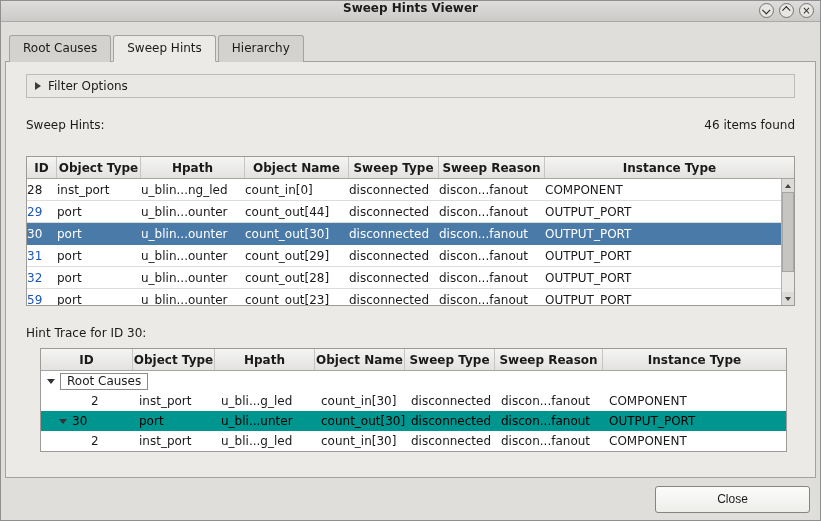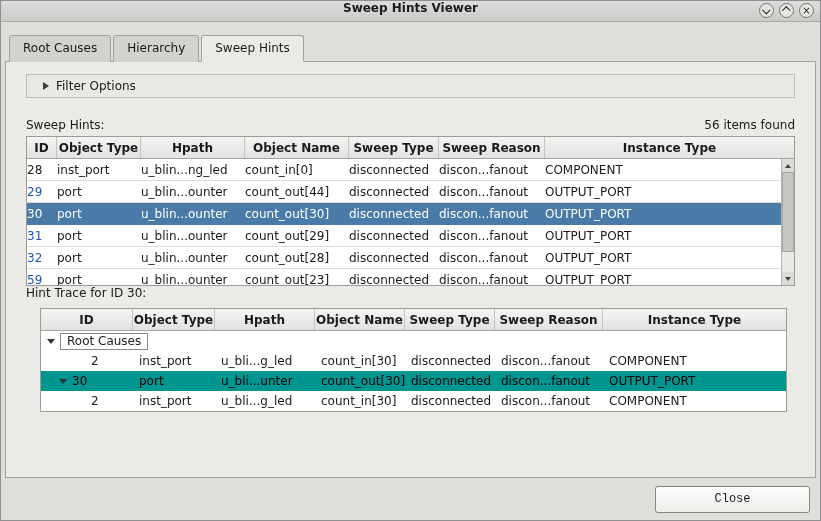--- a/index.html
+++ b/index.html
@@ -18,24 +18,24 @@
   .chev.up { transform:rotate(135deg) translateY(1px); }
 
   
   .tabs { display:flex; padding:13px 0 0 8px; gap:2px; position:relative; z-index:2; margin-bottom:-1px; }
   .tab { padding:5px 13px 5px; border:1px solid #a3a29f; border-bottom:none; background:#d4d2cf; border-radius:3px 3px 0 0; position:relative; cursor:default; }
   .tab.active { background:#eceae7; border-bottom:1px solid #eceae7; padding-bottom:6px; z-index:3; }
 
   
   .frame { margin:0 4px; border:1px solid #a3a29f; background:#eceae7; height:417px; flex:0 0 417px; padding:12px 20px 0 20px; position:relative; z-index:1; }
 
-  .filter-bar { height:24px; border:1px solid #bdbcb9; background:#e9e8e5; display:flex; align-items:center; padding-left:16px; gap:7px; }
+  .filter-bar { height:24px; border:1px solid #bdbcb9; background:#e9e8e5; display:flex; align-items:center; padding-left:8px; gap:7px; }
   .tri-right { width:0; height:0; border-top:4px solid transparent; border-bottom:4px solid transparent; border-left:6px solid #3c3c3c; display:inline-block; }
 
-  .list-header-row { margin-top:20px; margin-bottom:4px; display:flex; justify-content:space-between; align-items:flex-start; }
+  .list-header-row { margin-top:20px; margin-bottom:24px; display:flex; justify-content:space-between; align-items:flex-start; }
 
   
   .table1-wrap { position:relative; height:150px; overflow:hidden; border:1px solid #9c9b98; background:#fff; }
   .t1 { display:grid; grid-template-columns:30px 84px 104px 104px 90px 106px 1fr; align-items:center; }
   .t1.hdr { height:22px; background:linear-gradient(#f4f4f2,#e3e2e0); border-bottom:1px solid #a6a5a2; font-weight:bold; }
   .t1.hdr > div { height:100%; display:flex; align-items:center; justify-content:center; border-right:1px solid #c6c5c2; white-space:nowrap; overflow:hidden; }
   .t1.hdr > div:last-child { border-right:none; }
   .t1.row { height:22px; border-bottom:1px solid #dddcda; background:#fff; margin-right:13px; }
   .t1.row > div { white-space:nowrap; overflow:hidden; }
   .id-link { color:var(--id-link-blue,#1a56b8); }
@@ -43,40 +43,40 @@
   .t1.row.sel .id-link { color:#fff; }
 
   
   .vscroll { position:absolute; top:22px; right:0; bottom:0; width:13px; background:#e9e8e5; border-left:1px solid #b4b3b0; display:flex; flex-direction:column; }
   .sb-btn { height:13px; flex:0 0 13px; background:#dcdbd8; display:flex; align-items:center; justify-content:center; }
   .sb-track { flex:1; position:relative; }
   .sb-thumb { position:absolute; top:0; left:0; right:0; height:80%; background:#c6c5c2; border:1px solid #a6a5a2; }
   .tri-up-sm { width:0; height:0; border-left:3px solid transparent; border-right:3px solid transparent; border-bottom:4px solid #444; }
   .tri-down-sm { width:0; height:0; border-left:3px solid transparent; border-right:3px solid transparent; border-top:4px solid #444; }
 
-  .trace-label { margin-bottom:8px; }
+  .trace-label { margin-top:20px; margin-bottom:8px; }
 
   
   .table2 { margin-left:14px; margin-right:8px; border:1px solid #9c9b98; background:#fff; overflow:hidden; }
   .t2 { display:grid; grid-template-columns:92px 82px 100px 90px 90px 108px 1fr; align-items:center; }
   .t2.hdr { height:22px; background:linear-gradient(#f4f4f2,#e3e2e0); border-bottom:1px solid #a6a5a2; font-weight:bold; }
   .t2.hdr > div { height:100%; display:flex; align-items:center; justify-content:center; border-right:1px solid #c6c5c2; white-space:nowrap; overflow:hidden; }
   .t2.hdr > div:last-child { border-right:none; }
   .t2.row { height:20px; background:#fff; }
   .t2.row > div { padding-left:6px; white-space:nowrap; overflow:hidden; }
   .t2.row.sel-teal { background:var(--selection-teal,#009690); color:#000; }
   .group-row { height:20px; display:flex; align-items:center; padding-left:6px; gap:5px; background:#fff; }
   .group-box { border:1px solid #8a8a87; background:#fff; padding:0 6px; height:17px; display:inline-flex; align-items:center; }
   .tri-down { width:0; height:0; border-left:4px solid transparent; border-right:4px solid transparent; border-top:5px solid #333; display:inline-block; }
   .id-cell-node { padding-left:18px !important; display:flex; align-items:center; gap:5px; }
   .id-cell-leaf { padding-left:50px !important; }
 
   
   .footer { flex:1; display:flex; justify-content:flex-end; align-items:center; padding-right:10px; }
-  .close-btn { width:155px; height:27px; border:1px solid #848481; border-radius:3px; background:linear-gradient(#fcfcfb,#ededea); font-family:Liberation Mono, monospace; font-size:12px; color:#1a1a1a; cursor:default; }
+  .close-btn { width:155px; height:27px; border:1px solid #848481; border-radius:3px; background:linear-gradient(#fcfcfb,#ededea); font-family:Liberation Sans, sans-serif; font-size:12px; color:#1a1a1a; cursor:default; }
 </style>
 </head>
 <body>
 
 <div class="window">
 
   <div class="titlebar">
     <span class="title">Sweep Hints Viewer</span>
     <div class="tb-controls">
       <div class="tb-btn">
@@ -86,34 +86,34 @@
           <span class="chev up"></span>
         </div>
       <div class="tb-btn">
           <span>×</span>
         </div>
     </div>
   </div>
 
   <div class="tabs">
     <div class="tab">Root Causes</div>
+    <div class="tab active">Sweep Hints</div>
     <div class="tab">Hierarchy</div>
-    <div class="tab active">Sweep Hints</div>
   </div>
 
   <div class="frame">
 
     <div class="filter-bar">
       <span class="tri-right"></span>
       <span>Filter Options</span>
     </div>
 
     <div class="list-header-row">
       <span>Sweep Hints:</span>
-      <span>56 items found</span>
+      <span>46 items found</span>
     </div>
 
     <div class="table1-wrap">
       <div class="t1 hdr">
         <div>ID</div>
         <div>Object Type</div>
         <div>Hpath</div>
         <div>Object Name</div>
         <div>Sweep Type</div>
         <div>Sweep Reason</div>

